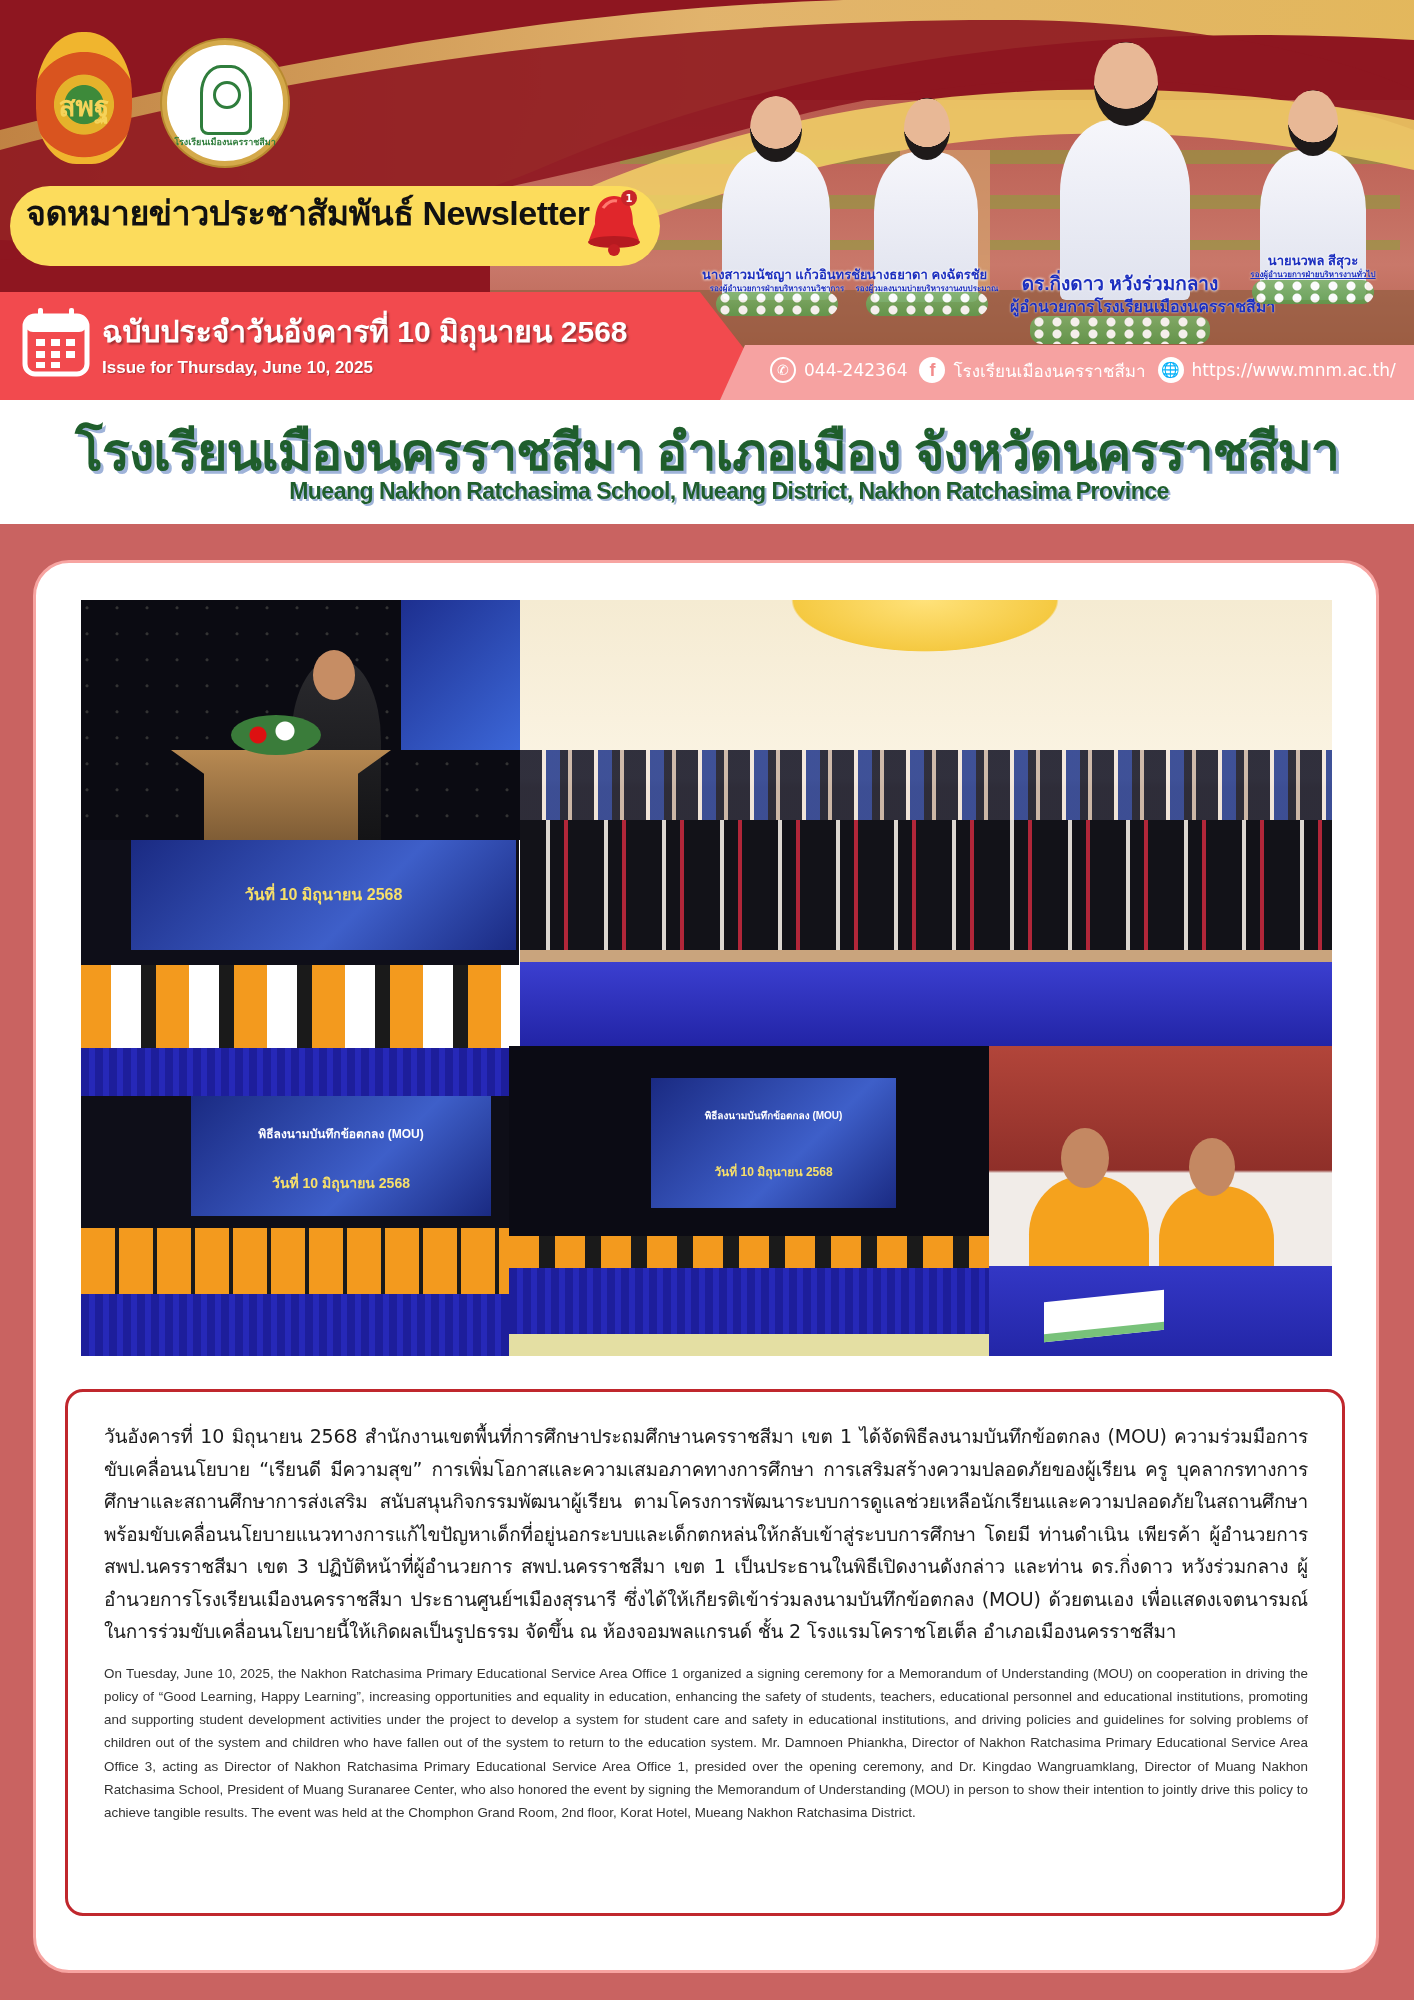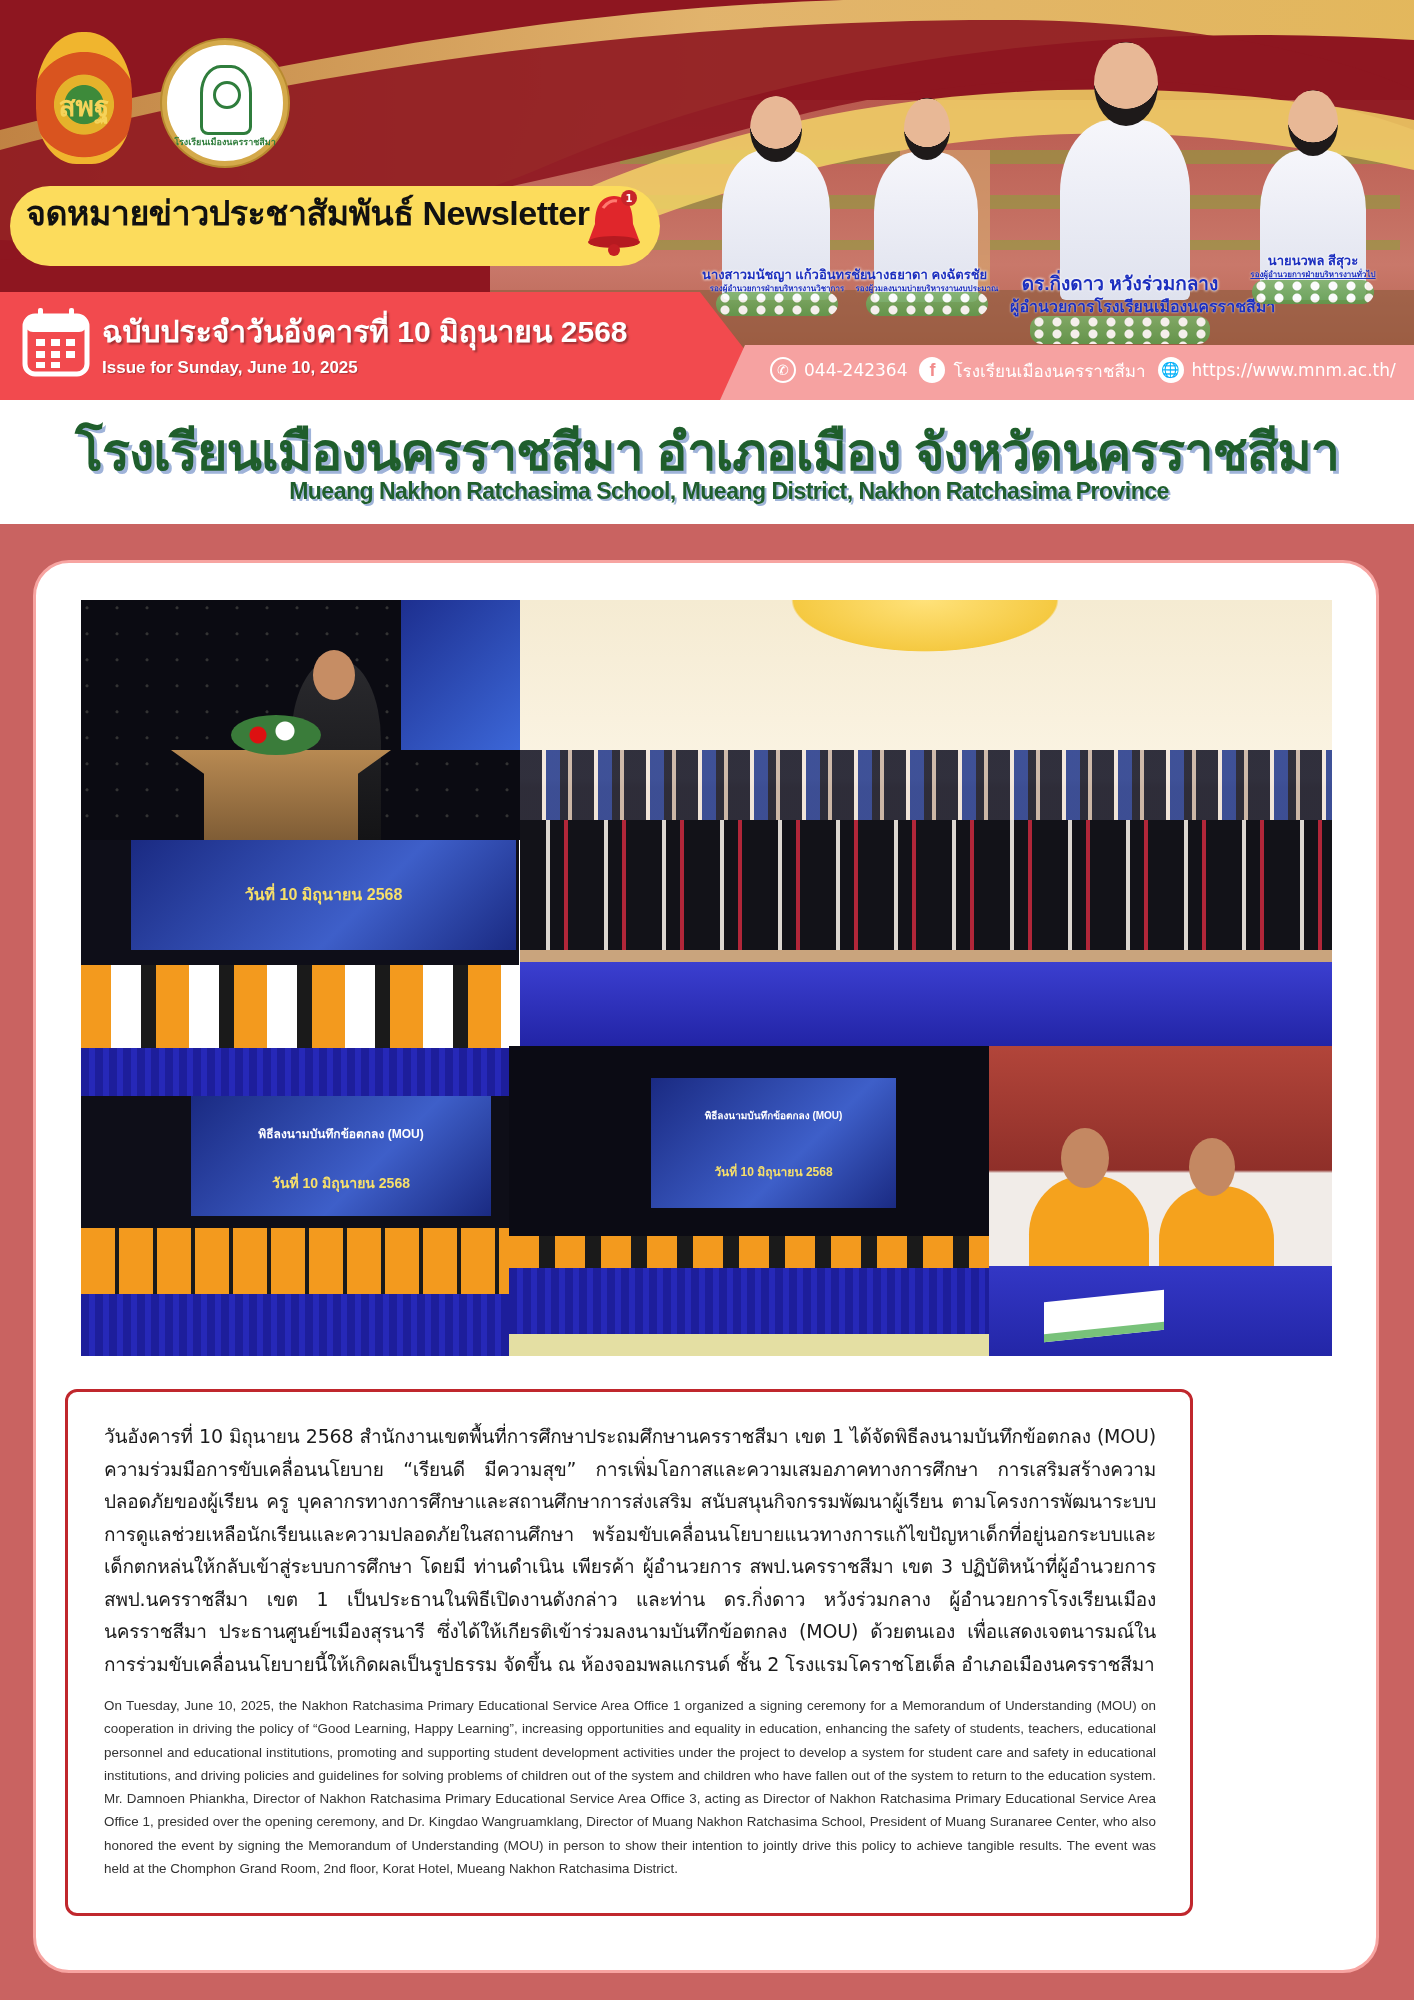--- a/index.html
+++ b/index.html
@@ -93,21 +93,21 @@
 
   .p-seated { left: 989px; top: 1046px; width: 343px; height: 310px; background: linear-gradient(#b2453a, #8f2f29 40%, #f1ece8 41%); }
   .p-seated .woman1 { position:absolute; left:40px; top:130px; width:120px; height:130px; border-radius:45% 45% 0 0; background:#f5a21d; }
   .p-seated .woman2 { position:absolute; left:170px; top:140px; width:115px; height:120px; border-radius:45% 45% 0 0; background:#f5a21d; }
   .p-seated .h1 { position:absolute; left:72px; top:82px; width:48px; height:60px; border-radius:50%; background:#c48862; }
   .p-seated .h2 { position:absolute; left:200px; top:92px; width:46px; height:58px; border-radius:50%; background:#c48862; }
   .p-seated .table { position:absolute; left:0; right:0; bottom:0; height:90px; background: linear-gradient(#3337c5,#2326a7); }
   .p-seated .placard { position:absolute; left:55px; bottom:20px; width:120px; height:40px; background:#fff; border-bottom:8px solid #78c27a; transform: skewY(-6deg); }
 
   
-  .textbox { position: absolute; left: 65px; top: 1389px; width: 1128px; height: 527px; border: 3px solid #c0272d; border-radius: 12px; background: #fff; padding: 28px 34px 0 36px; }
+  .textbox { position: absolute; left: 65px; top: 1389px; width: 1280px; height: 527px; border: 3px solid #c0272d; border-radius: 18px; background: #fff; padding: 28px 34px 0 36px; }
   .para-th { font: 19px "DejaVu Sans", sans-serif; line-height: 32.5px; color: #1b1b1b; text-align: justify; letter-spacing: -0.2px; }
   .para-en { margin-top: 14px; font: 13.4px "Liberation Sans", sans-serif; line-height: 23.3px; color: #333; text-align: justify; }
 </style>
 </head>
 <body>
 
 <div class="banner">
   <svg class="bg-svg" width="1414" height="400" viewBox="0 0 1414 400">
     <defs>
       <linearGradient id="gold" x1="0" x2="1" y1="0" y2="0">
@@ -172,21 +172,21 @@
         <rect x="29" y="33" width="9" height="7"></rect>
         <rect x="44" y="33" width="9" height="7"></rect>
       <rect x="14" y="45" width="9" height="7"></rect>
         <rect x="29" y="45" width="9" height="7"></rect>
         <rect x="44" y="45" width="9" height="7"></rect>
       <rect x="14" y="56" width="9" height="6"></rect>
         <rect x="29" y="56" width="9" height="6"></rect>
     </g>
   </svg>
   <div class="date-th">ฉบับประจำวันอังคารที่ 10 มิถุนายน 2568</div>
-  <div class="date-en">Issue for Sunday, June 10, 2025</div>
+  <div class="date-en">Issue for Thursday, June 10, 2025</div>
 
   <div class="portrait" style="left:712px;top:92px;width:130px;height:220px;">
     <div class="body" style="left:10px;top:58px;width:108px;height:150px;"></div>
     <div class="head" style="left:38px;top:4px;width:52px;height:66px;"></div>
     <div class="name" style="left:-10px;right:-10px;top:172px;">นางสาวมนัชญา แก้วอินทรชัย</div>
     <div class="role" style="left:-10px;right:-10px;top:190px;">รองผู้อำนวยการฝ่ายบริหารงานวิชาการ</div>
     <div class="flowers" style="left:4px;top:200px;width:122px;"></div>
   </div>
   <div class="portrait" style="left:862px;top:92px;width:130px;height:220px;">
     <div class="body" style="left:12px;top:60px;width:104px;height:150px;"></div>

